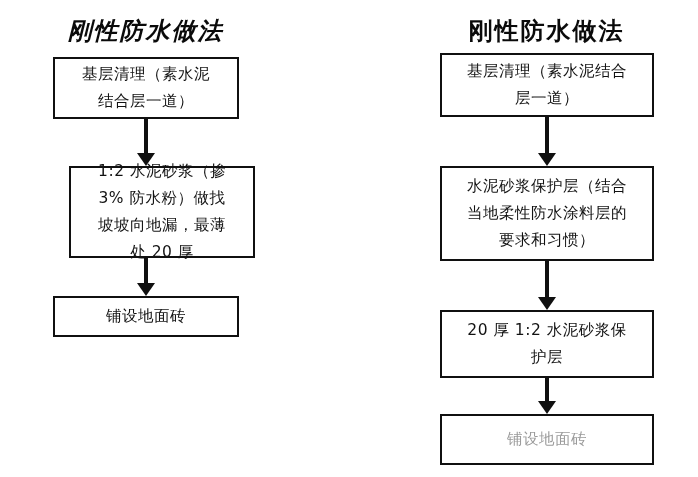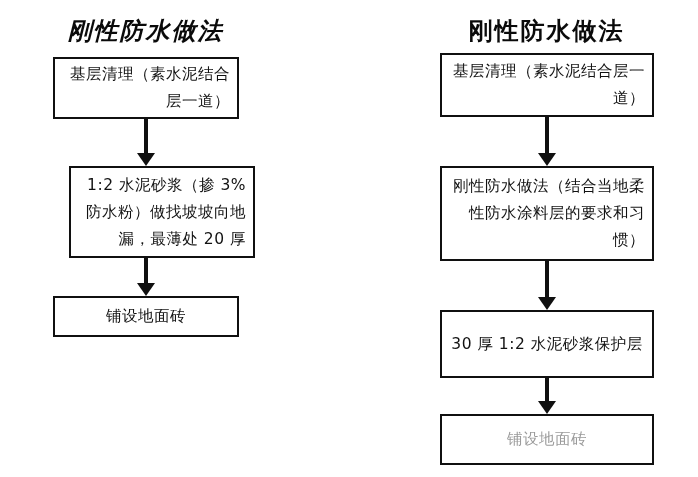--- a/index.html
+++ b/index.html
@@ -40,22 +40,22 @@
 
   
   .node {
     position: absolute;
     box-sizing: border-box;
     border: 2px solid #101010;
     background: #ffffff;
     display: flex;
     align-items: center;
     justify-content: center;
-    text-align: right;
-    padding: 2px 7px;
+    text-align: center;
+    padding: 2px 20px;
   }
   .node .node-text {
     display: block;
     font-size: 15.5px;
     line-height: 27px;
     letter-spacing: 0.5px;
     color: #121212;
     word-break: break-all;
   }
 
@@ -153,30 +153,30 @@
   <div class="node" id="node-r1">
     <span class="node-text">基层清理（素水泥结合层一道）</span>
   </div>
 
   <div class="arrow" id="arrow-r1">
     <div class="shaft"></div>
     <div class="head"></div>
   </div>
 
   <div class="node" id="node-r2">
-    <span class="node-text">刚性防水做法（结合当地柔性防水涂料层的要求和习惯）</span>
+    <span class="node-text">水泥砂浆保护层（结合当地柔性防水涂料层的要求和习惯）</span>
   </div>
 
   <div class="arrow" id="arrow-r2">
     <div class="shaft"></div>
     <div class="head"></div>
   </div>
 
   <div class="node" id="node-r3">
-    <span class="node-text">30 厚 1:2 水泥砂浆保护层</span>
+    <span class="node-text">20 厚 1:2 水泥砂浆保护层</span>
   </div>
 
   <div class="arrow" id="arrow-r3">
     <div class="shaft"></div>
     <div class="head"></div>
   </div>
 
   <div class="node" id="node-r4">
     <span class="node-text">铺设地面砖</span>
   </div>

